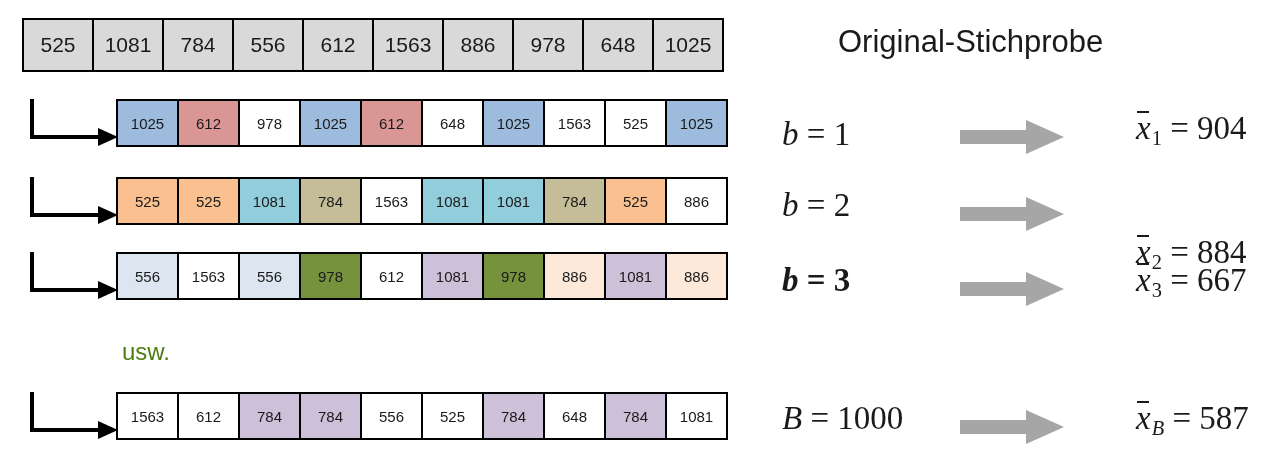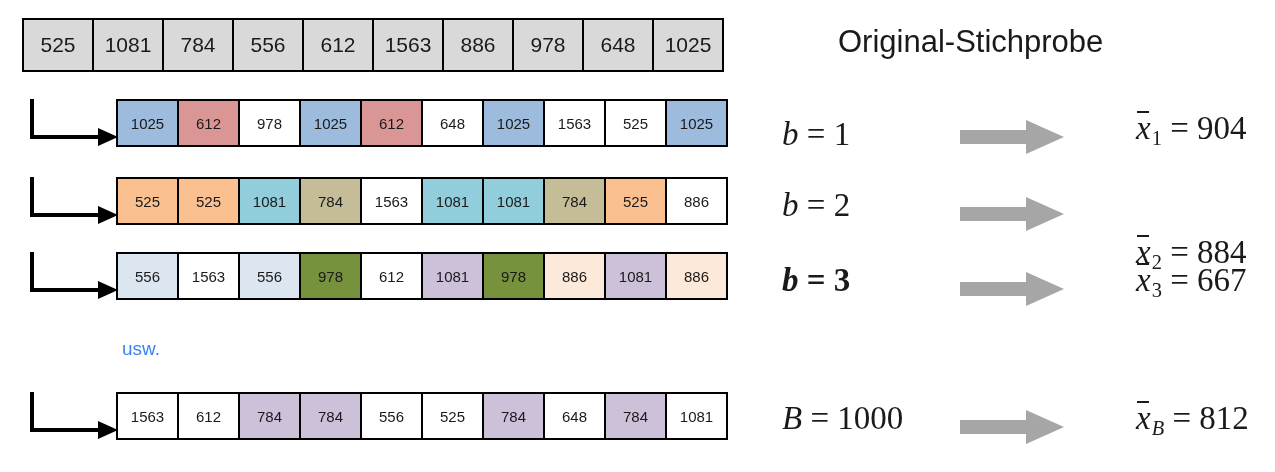--- a/index.html
+++ b/index.html
@@ -75,22 +75,22 @@
     left: 838px;
     top: 24px;
     font-size: 31px;
     color: #1a1a1a;
     white-space: nowrap;
   }
   .usw {
     position: absolute;
     left: 122px;
     top: 338px;
-    font-size: 19px;
-    color: #3b82f6;
+    font-size: 24px;
+    color: #4d7c0f;
     white-space: nowrap;
   }
 
   .math {
     position: absolute;
     font-family: "Liberation Serif", serif;
     font-style: italic;
     font-size: 33px;
     color: #1a1a1a;
     white-space: nowrap;
@@ -243,15 +243,15 @@
 <div class="arrow" id="arrow-2"><svg width="104" height="34" viewBox="0 0 104 34">
       <path d="M0 10 L66 10 L66 0 L104 17 L66 34 L66 24 L0 24 Z" fill="#a6a6a6"></path>
     </svg></div>
 <div class="arrow" id="arrow-3"><svg width="104" height="34" viewBox="0 0 104 34">
       <path d="M0 10 L66 10 L66 0 L104 17 L66 34 L66 24 L0 24 Z" fill="#a6a6a6"></path>
     </svg></div>
 
 <div class="math mean-label" id="mean-label-0"><span class="xbar"><span class="bar"></span>x</span><sub class="up">1</sub><span class="op">&nbsp;=&nbsp;</span><span class="num">904</span></div>
 <div class="math mean-label" id="mean-label-1"><span class="xbar"><span class="bar"></span>x</span><sub class="up">2</sub><span class="op">&nbsp;=&nbsp;</span><span class="num">884</span></div>
 <div class="math mean-label" id="mean-label-2"><span class="xbar"><span class="bar"></span>x</span><sub class="up">3</sub><span class="op">&nbsp;=&nbsp;</span><span class="num">667</span></div>
-<div class="math mean-label" id="mean-label-3"><span class="xbar"><span class="bar"></span>x</span><sub class="">B</sub><span class="op">&nbsp;=&nbsp;</span><span class="num">812</span></div>
+<div class="math mean-label" id="mean-label-3"><span class="xbar"><span class="bar"></span>x</span><sub class="">B</sub><span class="op">&nbsp;=&nbsp;</span><span class="num">587</span></div>
 
 <div class="usw">usw.</div>
 
 </body></html>

